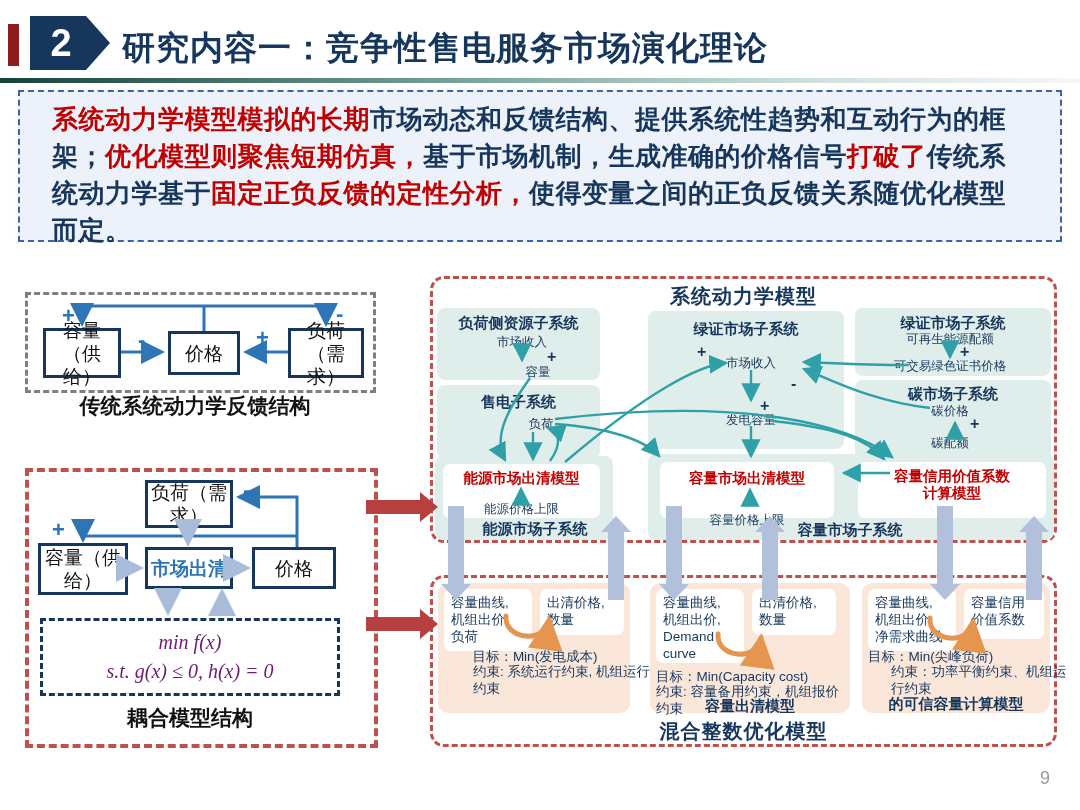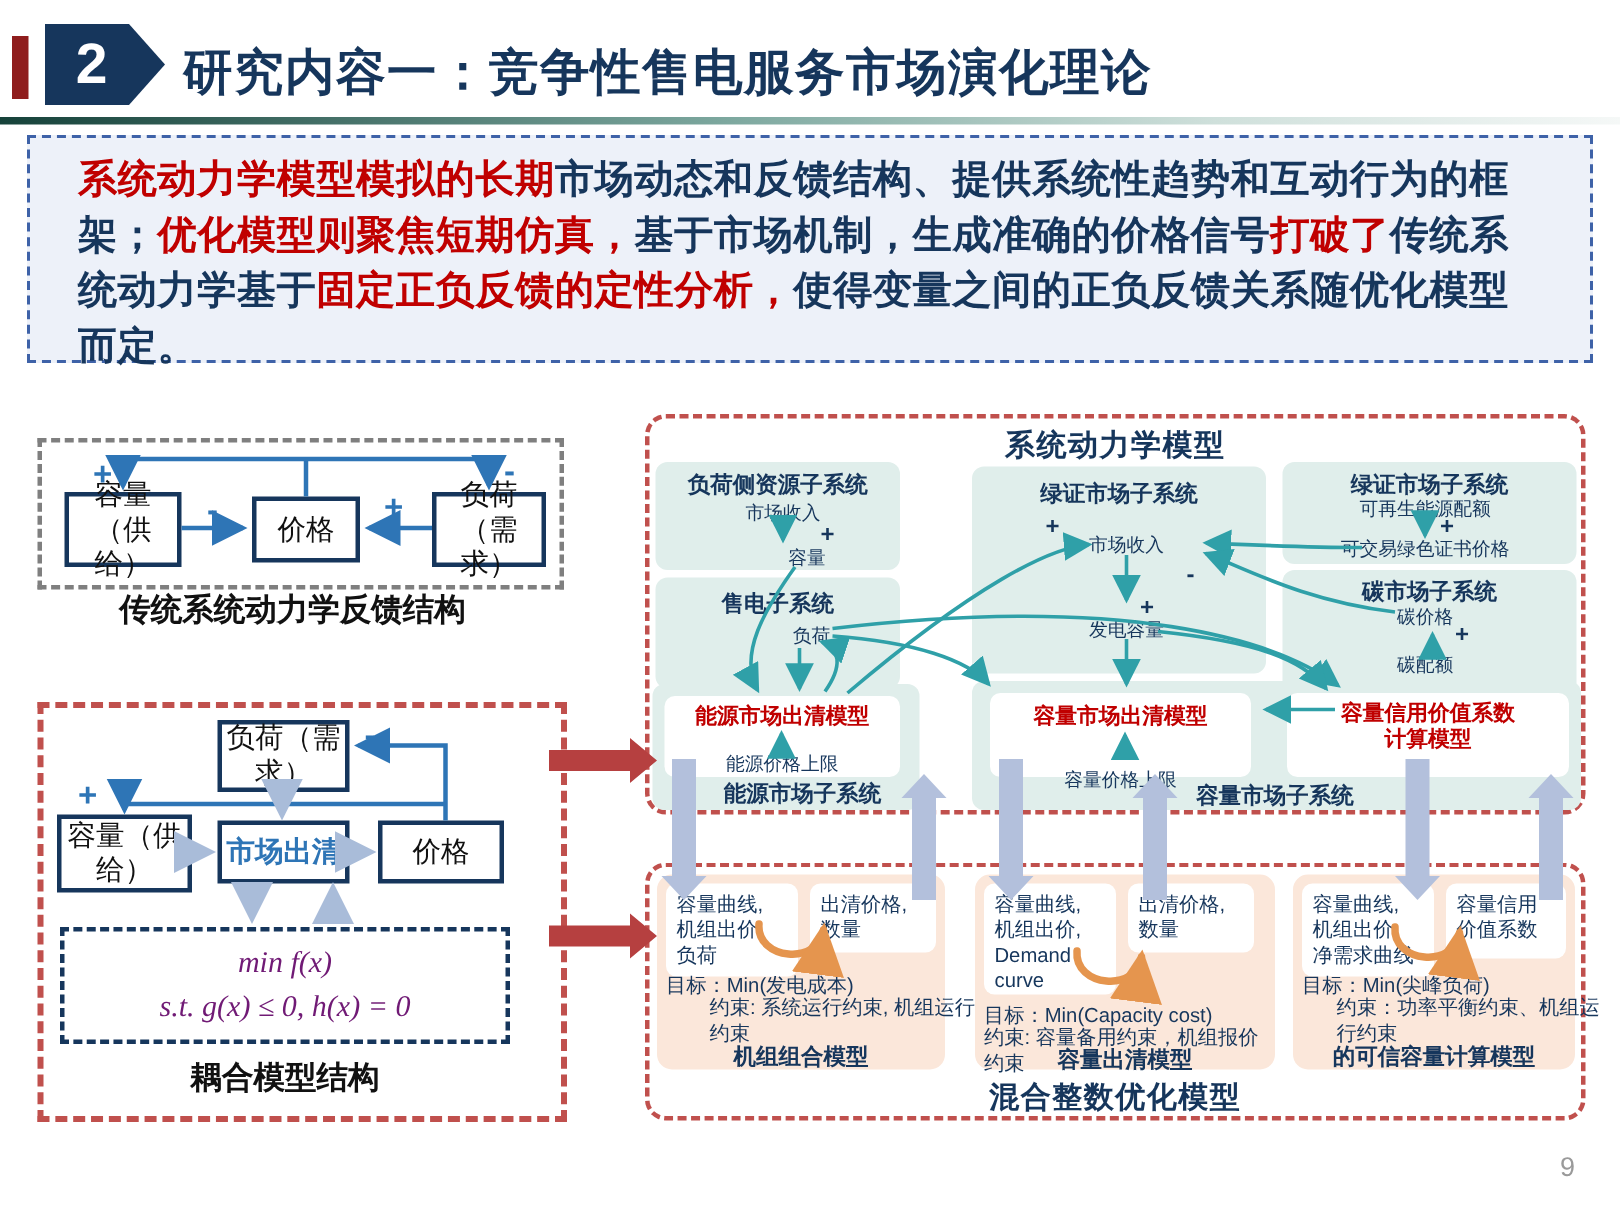--- a/index.html
+++ b/index.html
@@ -143,23 +143,22 @@
   <div class="abs panel-red" style="left:430px;top:575px;width:627px;height:172px;"></div>
   <div class="abs peach" style="left:438px;top:583px;width:192px;height:130px;"></div>
   <div class="abs peach" style="left:650px;top:583px;width:200px;height:130px;"></div>
   <div class="abs peach" style="left:862px;top:583px;width:188px;height:130px;"></div>
 
   <div class="abs wbox mip-small pre" style="left:444px;top:589px;width:88px;height:62px;padding:5px 7px;">容量曲线,
 机组出价,
 负荷</div>
   <div class="abs wbox mip-small pre" style="left:540px;top:589px;width:84px;height:46px;padding:5px 7px;">出清价格,
 数量</div>
-  <div class="abs mip-small" style="left:444px;top:648px;width:182px;">目标：Min(发电成本)</div>
+  <div class="abs mip-small" style="left:444px;top:648px;width:182px;text-align:center;">目标：Min(发电成本)</div>
   <div class="abs mip-small" style="left:444px;top:663px;width:182px;margin-left:29px;">约束: 系统运行约束, 机组运行约束</div>
-  <div class="abs mipcap" style="left:438px;top:695px;width:192px;">机组组合模型</div>
 
   <div class="abs wbox mip-small pre" style="left:656px;top:589px;width:88px;height:74px;padding:5px 7px;">容量曲线,
 机组出价,
 Demand curve</div>
   <div class="abs wbox mip-small pre" style="left:752px;top:589px;width:84px;height:46px;padding:5px 7px;">出清价格,
 数量</div>
   <div class="abs mip-small" style="left:656px;top:668px;width:190px;position:absolute;">目标：Min(Capacity cost)</div>
   <div class="abs mip-small" style="left:656px;top:683px;width:190px;">约束: 容量备用约束，机组报价约束</div>
   <div class="abs mipcap" style="left:650px;top:697px;width:200px;">容量出清模型</div>
 

